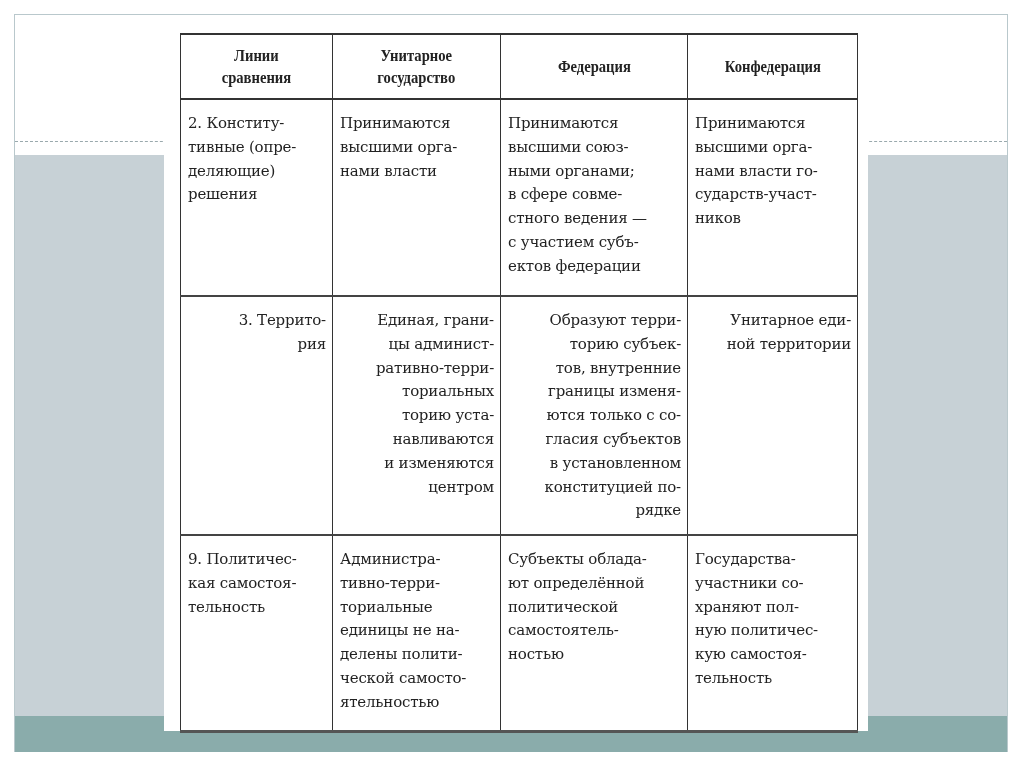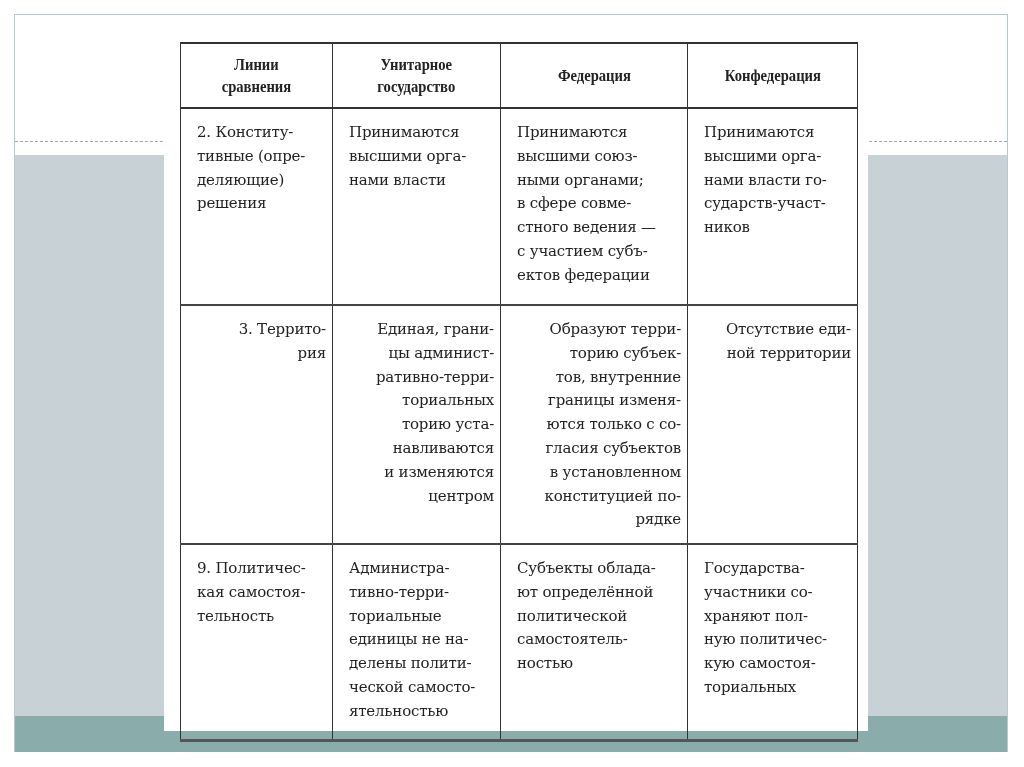--- a/index.html
+++ b/index.html
@@ -2,25 +2,25 @@
 <html><head>
 <meta charset="utf-8">
 <style>
   html, body { margin:0; padding:0; }
   body { width:1024px; height:767px; background:#ffffff; position:relative; overflow:hidden; font-family:"DejaVu Serif", serif; }
   .frame { position:absolute; left:14px; top:14px; width:994px; height:738px; border:1px solid #b9c8cc; box-sizing:border-box; background:#fff; }
   .dash { position:absolute; left:15px; top:141px; width:992px; border-top:1px dashed #9aa9ad; }
   .band-light { position:absolute; left:15px; top:155px; width:992px; height:562px; background:#c7d1d6; }
   .band-teal { position:absolute; left:15px; top:716px; width:992px; height:36px; background:#8aacab; }
   .sheet { position:absolute; left:164px; top:16px; width:704px; height:715px; background:#fff; }
-  table.cmp { position:absolute; left:180px; top:42px; width:677px; border-collapse:collapse; border-top:2px solid #333; border-bottom:3px solid #555; table-layout:fixed; }
+  table.cmp { position:absolute; left:180px; top:33px; width:677px; border-collapse:collapse; border-top:2px solid #333; border-bottom:3px solid #555; table-layout:fixed; }
   table.cmp th, table.cmp td { border-left:1.5px solid #333; border-right:1.5px solid #333; vertical-align:top; color:#222; }
   table.cmp th { font-family:"Liberation Serif", serif; font-weight:bold; font-size:17px; line-height:22px; text-align:center; vertical-align:middle; height:59px; padding:2px 6px; border-bottom:2.5px solid #333; transform-origin:center; }
   table.cmp th span { display:inline-block; transform:scaleX(0.86); }
-  table.cmp td { font-family:"DejaVu Serif", serif; font-size:15px; line-height:23.8px; padding:12px 6px 0 16px; white-space:pre-line; border-bottom:2.5px solid #444; letter-spacing:-0.2px; }
+  table.cmp td { font-family:"DejaVu Serif", serif; font-size:15px; line-height:23.8px; padding:12px 6px 0 7px; white-space:pre-line; border-bottom:2.5px solid #444; letter-spacing:-0.2px; }
   col.c1 { width:152px; } col.c2 { width:168px; } col.c3 { width:187px; } col.c4 { width:170px; }
   tr.r1 td { height:183px; } tr.r2 td { height:225px;text-align:right; } tr.r3 td { height:182px; }
 </style>
 </head>
 <body>
 
 <div class="frame"></div>
 <div class="dash"></div>
 <div class="band-light"></div>
 <div class="band-teal"></div>
@@ -78,21 +78,21 @@
 центром</td>
       <td>Образуют терри-
 торию субъек-
 тов, внутренние
 границы изменя-
 ются только с со-
 гласия субъектов
 в установленном
 конституцией по-
 рядке</td>
-      <td>Отсутствие еди-
+      <td>Унитарное еди-
 ной территории</td>
     </tr>
     <tr class="r3">
       <td>9. Политичес-
 кая самостоя-
 тельность</td>
       <td>Администра-
 тивно-терри-
 ториальные
 единицы не на-
@@ -102,16 +102,16 @@
       <td>Субъекты облада-
 ют определённой
 политической
 самостоятель-
 ностью</td>
       <td>Государства-
 участники со-
 храняют пол-
 ную политичес-
 кую самостоя-
-ториальных</td>
+тельность</td>
     </tr>
   </tbody>
 </table>
 
 </body></html>

